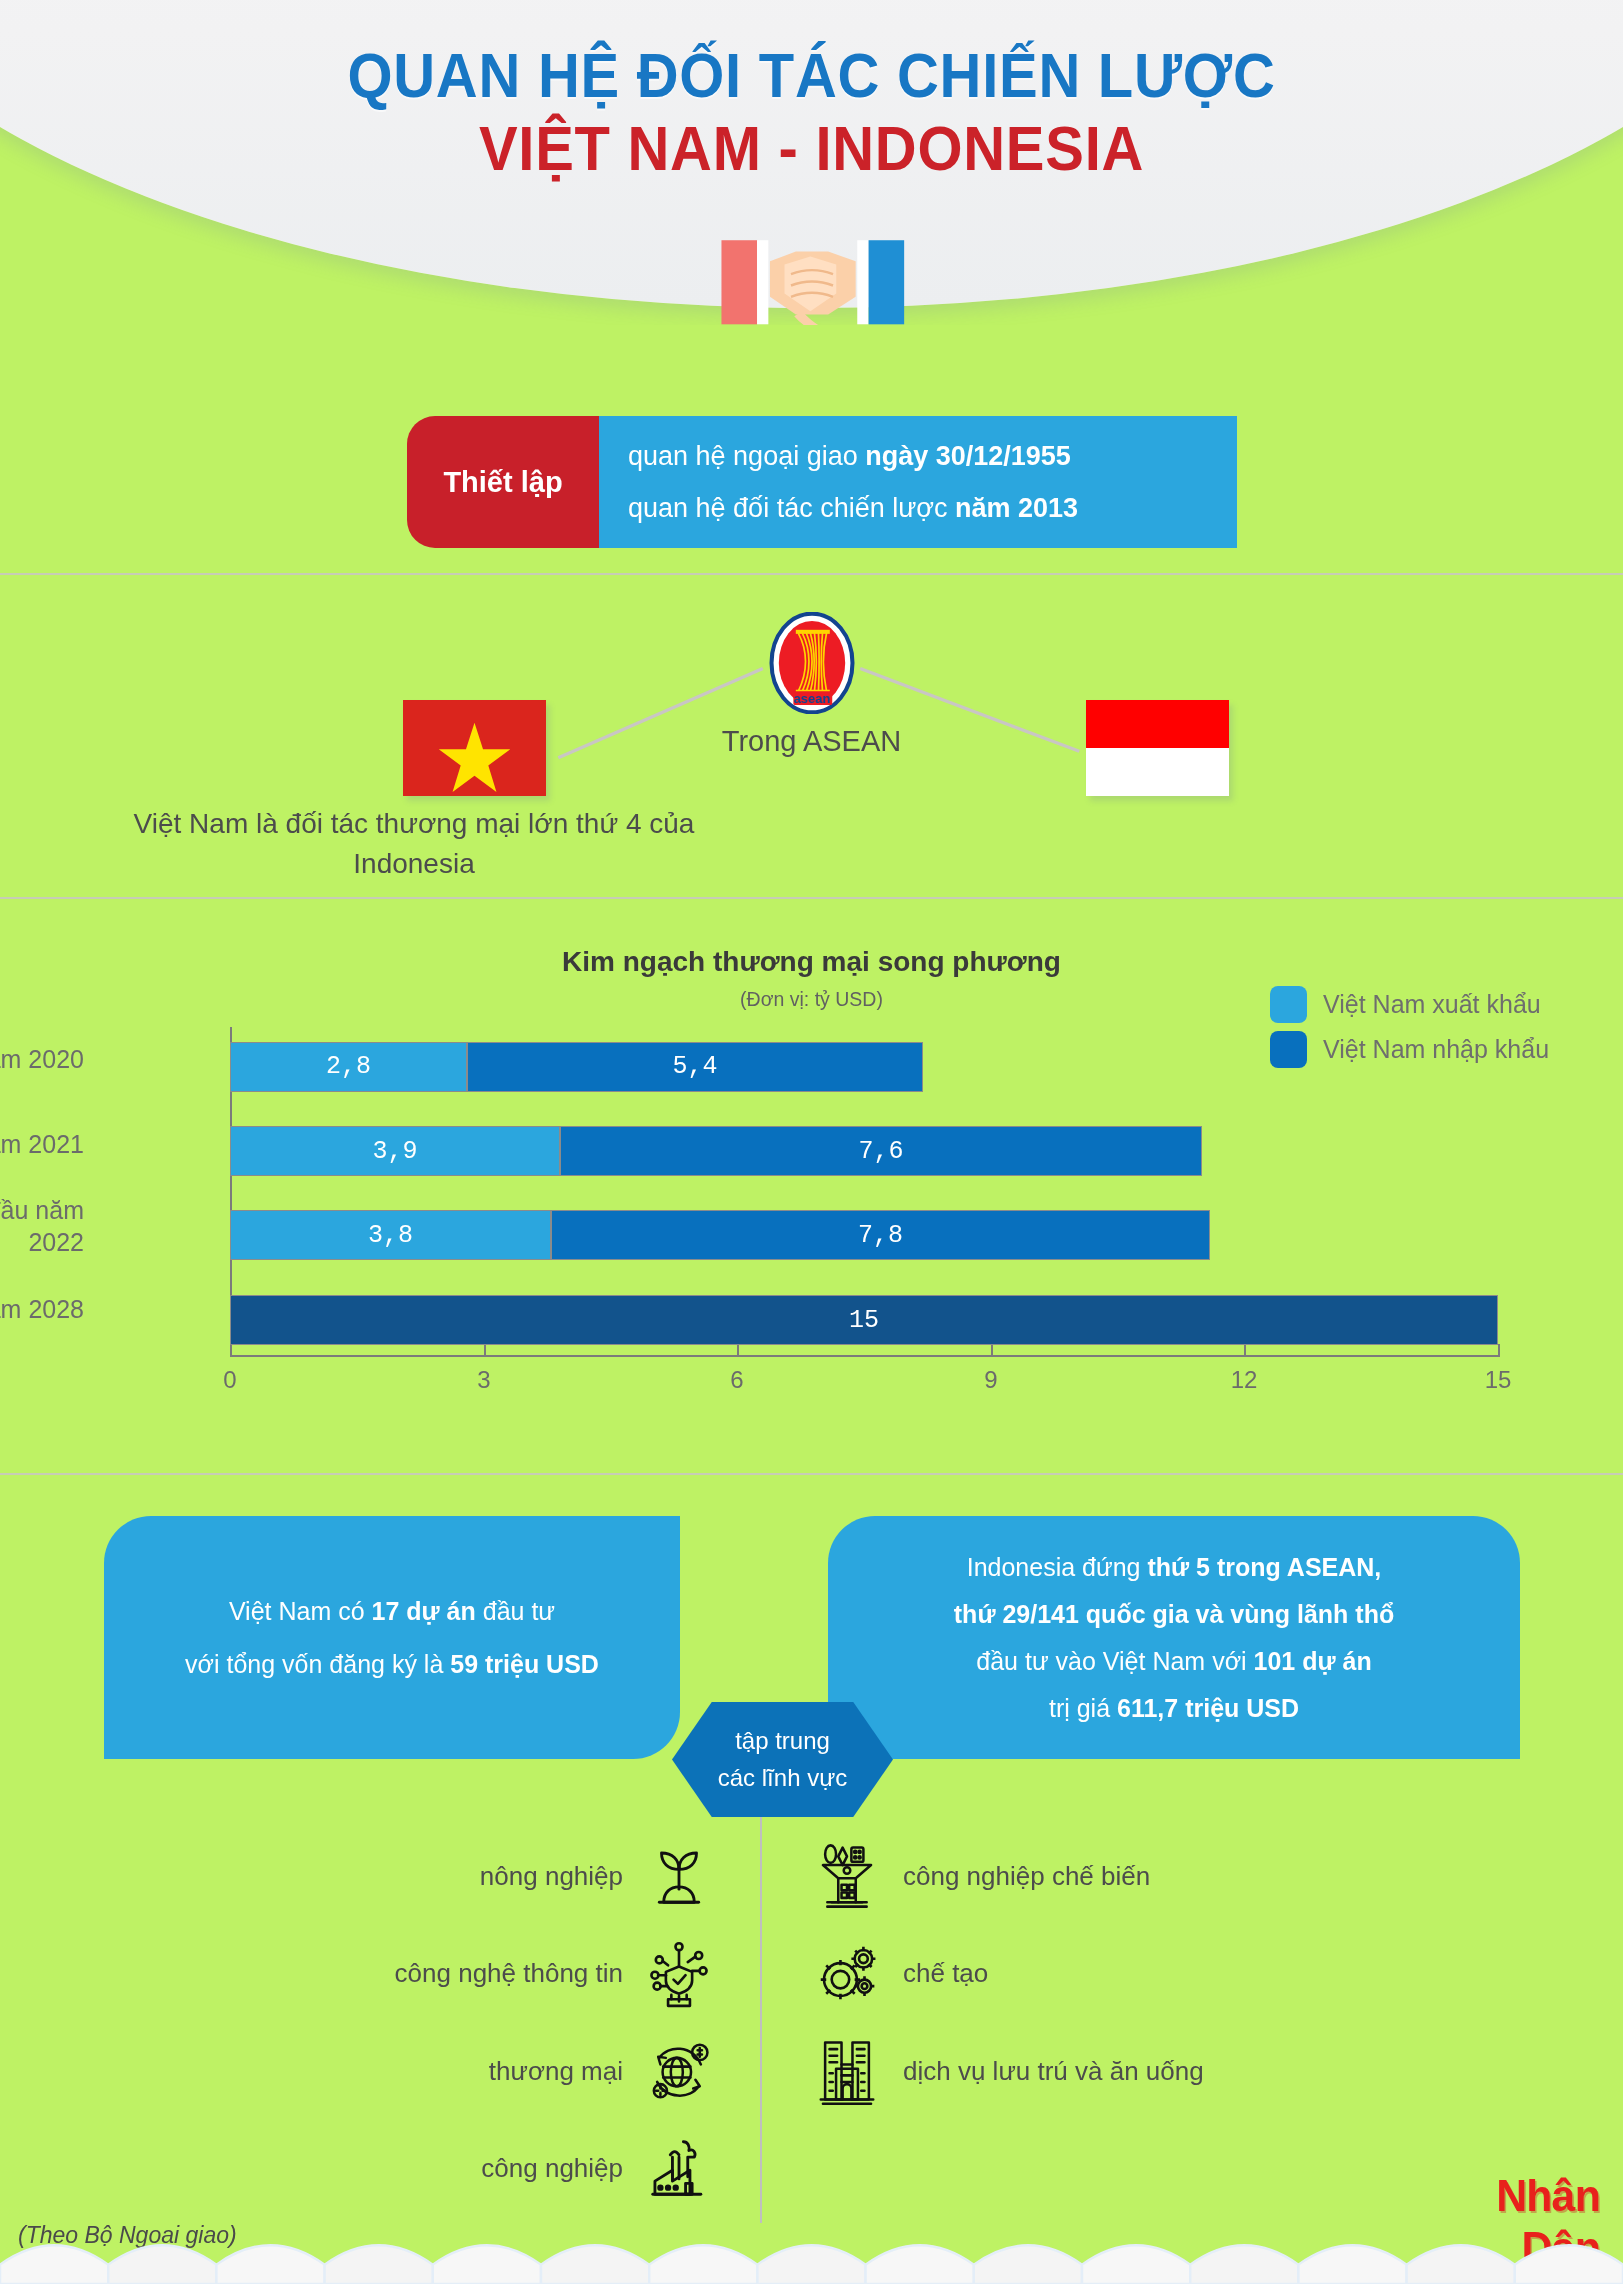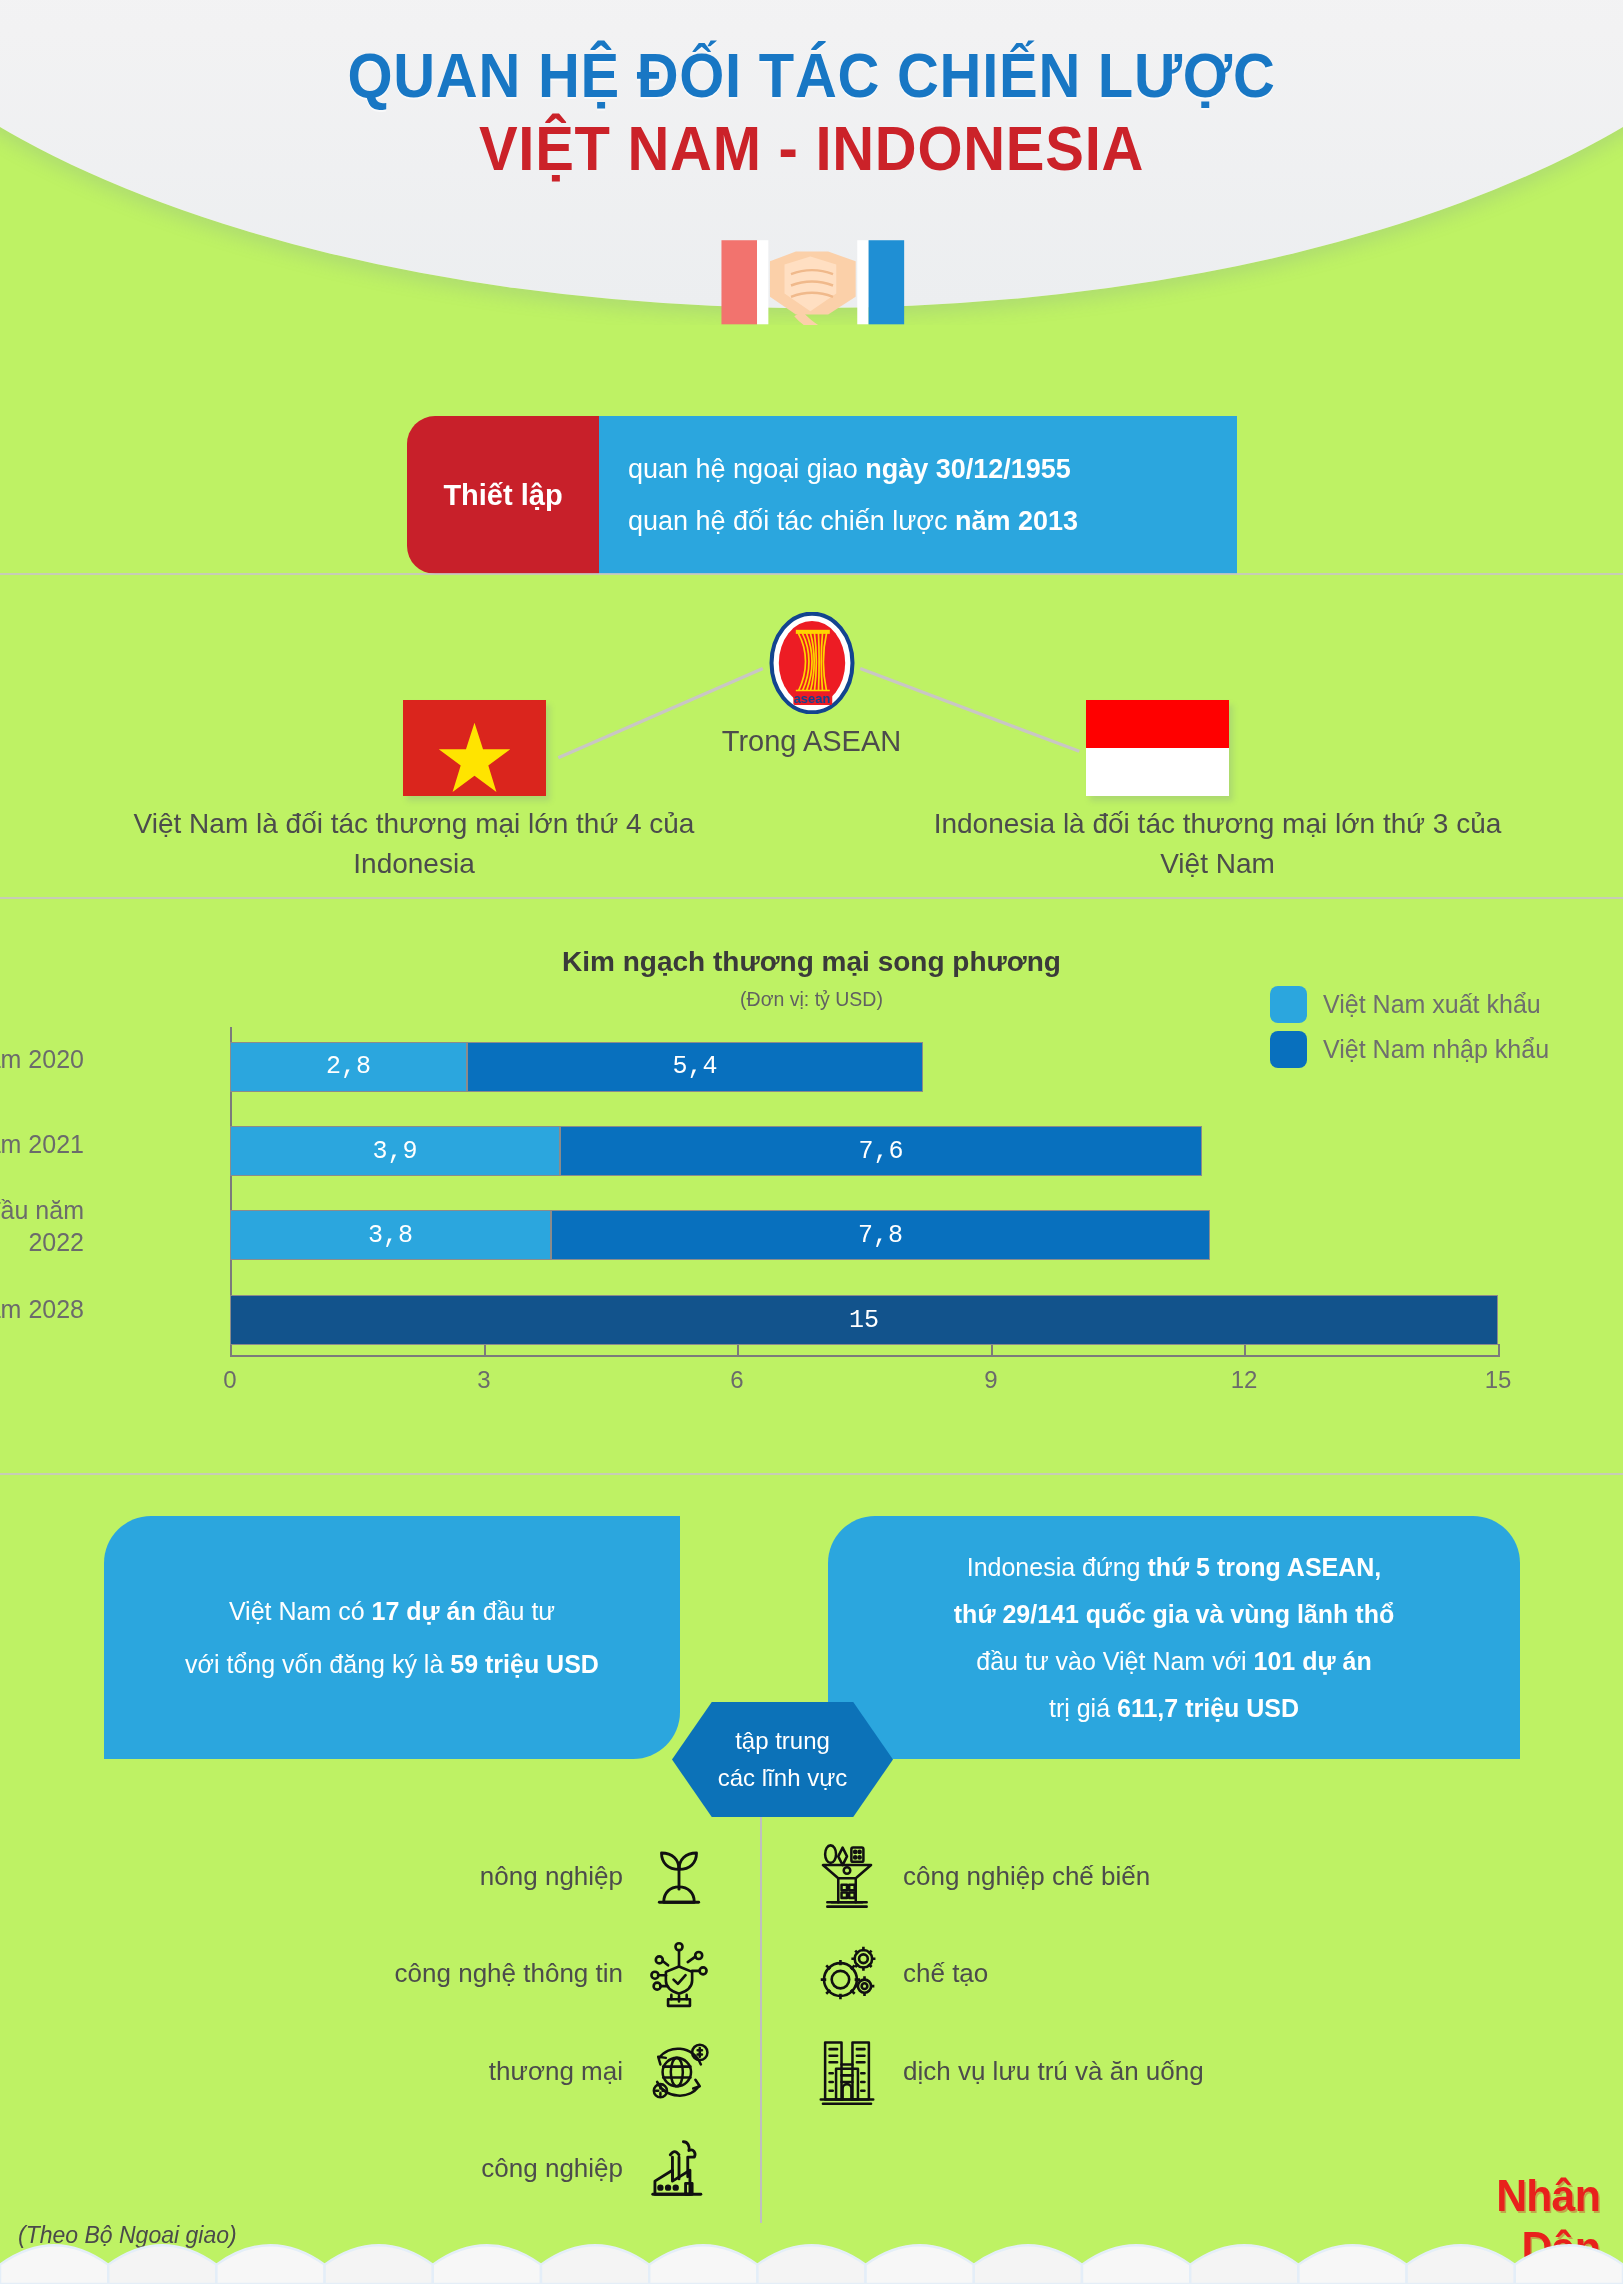--- a/index.html
+++ b/index.html
@@ -53,21 +53,21 @@
 
   
   .divider {
     position: absolute; left: 0; width: 1623px; height: 1.6px;
     background: #c9c6c4; opacity: .85;
   }
 
   
   .establish {
     position: absolute; left: 407px; top: 416px;
-    width: 830px; height: 158px;
+    width: 830px; height: 132px;
     display: flex; align-items: stretch;
   }
   .establish-red {
     width: 192px;
     background: #c8202a;
     border-top-left-radius: 28px;
     border-bottom-left-radius: 28px;
     display: flex; align-items: center; justify-content: center;
     color: #fff; font-size: 29px; font-weight: 700;
   }
@@ -293,21 +293,20 @@
       <polygon points="88,28 98.5,60.5 132,60.5 105,80.5 115,113 88,93 61,113 71,80.5 44,60.5 77.5,60.5" fill="#ffe400"></polygon>
     </svg>
   </div>
 
   <div class="flag-id">
     <div class="red"></div>
     <div class="white"></div>
   </div>
 
   <div class="cap-left">Việt Nam là đối tác thương mại lớn thứ 4 của Indonesia</div>
-  <div class="cap-right">Indonesia là đối tác thương mại lớn thứ 3 của Việt Nam</div>
 
   <div class="divider" style="top:897px"></div>
 
   <div class="chart-sec">
     <div class="chart-title">Kim ngạch thương mại song phương</div>
     <div class="chart-sub">(Đơn vị: tỷ USD)</div>
     <div class="plot" id="plot">
       <div class="axis-v"></div>
       <div class="axis-h"></div>
     <div class="tick" style="left: 0px;"></div>

